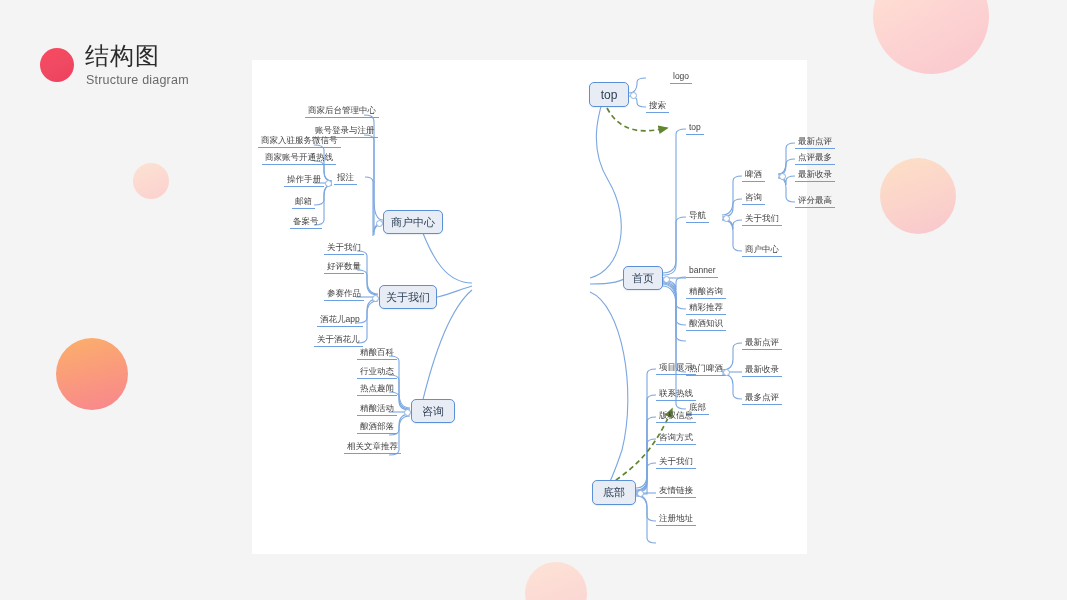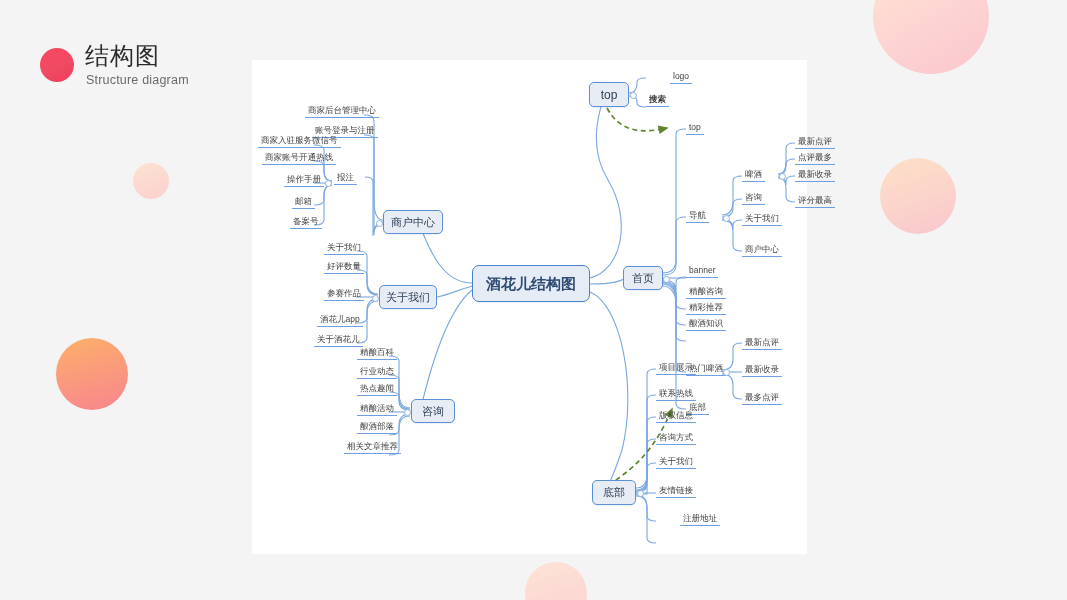--- a/index.html
+++ b/index.html
@@ -175,21 +175,20 @@
       <marker id="ah" markerWidth="7" markerHeight="7" refX="5" refY="3.2" orient="auto" markerUnits="strokeWidth">
         <path d="M0,0.6 L6,3.2 L0,5.8 z" fill="#62852f"></path>
       </marker>
     </defs>
     <g fill="none" stroke="#62852f" stroke-width="1.7" stroke-dasharray="5,3.5" marker-end="url(#ah)">
       <path d="M355 48 C 370 76 396 72 415 68"></path>
       <path d="M357 425 C 378 410 400 396 420 349"></path>
     </g>
   </svg>
 
-  <div class="node boxnode" id="node-root">酒花儿结构图</div>
 
   <div class="node boxnode" style="left:131px;top:150px;width:60px;height:24px;">商户中心</div>
   <div class="dot" style="left:124px;top:160px;"></div>
 
   <div class="node leaf" style="left:53px;top:45px;">商家后台管理中心</div>
   <div class="node leaf" style="left:60px;top:65px;">账号登录与注册</div>
   <div class="node leaf" style="left:82px;top:112px;">报注</div>
   <div class="dot" style="left:73px;top:120px;"></div>
 
   <div class="node leaf" style="left:6px;top:75px;">商家入驻服务微信号</div>
@@ -214,21 +213,21 @@
   <div class="node leaf" style="left:105px;top:306px;">行业动态</div>
   <div class="node leaf" style="left:105px;top:323px;">热点趣闻</div>
   <div class="node leaf" style="left:105px;top:343px;">精酿活动</div>
   <div class="node leaf" style="left:105px;top:361px;">酿酒部落</div>
   <div class="node leaf" style="left:92px;top:381px;">相关文章推荐</div>
 
   <div class="node boxnode" style="left:337px;top:22px;width:40px;height:25px;font-size:12px;">top</div>
   <div class="dot" style="left:378px;top:32px;"></div>
 
   <div class="node leaf" style="left:394px;top:11px;margin-left:24px;">logo</div>
-  <div class="node leaf" style="left:394px;top:34px;font-weight:bold;">搜索</div>
+  <div class="node leaf" style="left:394px;top:40px;">搜索</div>
 
   <div class="node boxnode" style="left:371px;top:206px;width:40px;height:24px;">首页</div>
   <div class="dot" style="left:411px;top:216px;"></div>
 
   <div class="node leaf" style="left:434px;top:62px;">top</div>
 
   <div class="node leaf" style="left:434px;top:150px;">导航</div>
   <div class="dot" style="left:471px;top:155px;"></div>
 
   <div class="node leaf" style="left:490px;top:109px;">啤酒</div>
@@ -259,15 +258,15 @@
 
   <div class="node boxnode" style="left:340px;top:420px;width:44px;height:25px;">底部</div>
   <div class="dot" style="left:385px;top:430px;"></div>
 
   <div class="node leaf" style="left:404px;top:302px;">项目展示</div>
   <div class="node leaf" style="left:404px;top:328px;">联系热线</div>
   <div class="node leaf" style="left:404px;top:350px;">版权信息</div>
   <div class="node leaf" style="left:404px;top:372px;">咨询方式</div>
   <div class="node leaf" style="left:404px;top:396px;">关于我们</div>
   <div class="node leaf" style="left:404px;top:425px;">友情链接</div>
-  <div class="node leaf" style="left:428px;top:453px;">注册地址</div>
+  <div class="node leaf" style="left:404px;top:453px;">注册地址</div>
 
 </div>
 
 </body></html>

